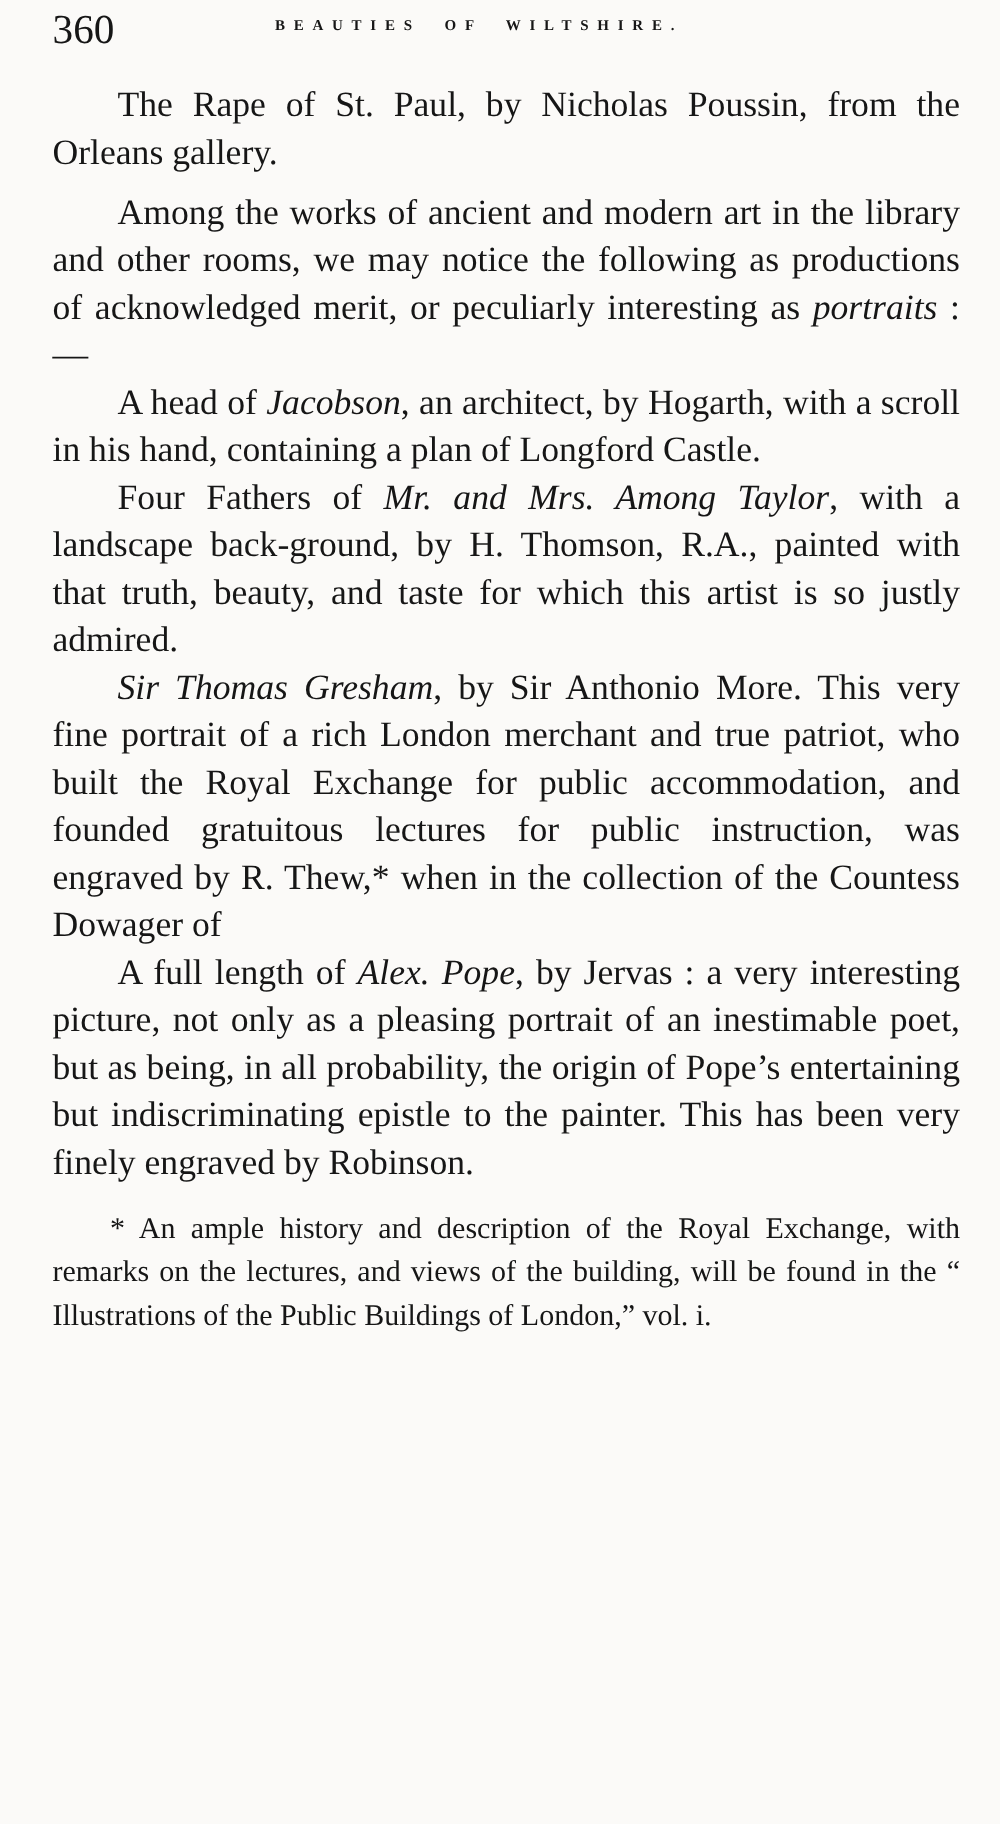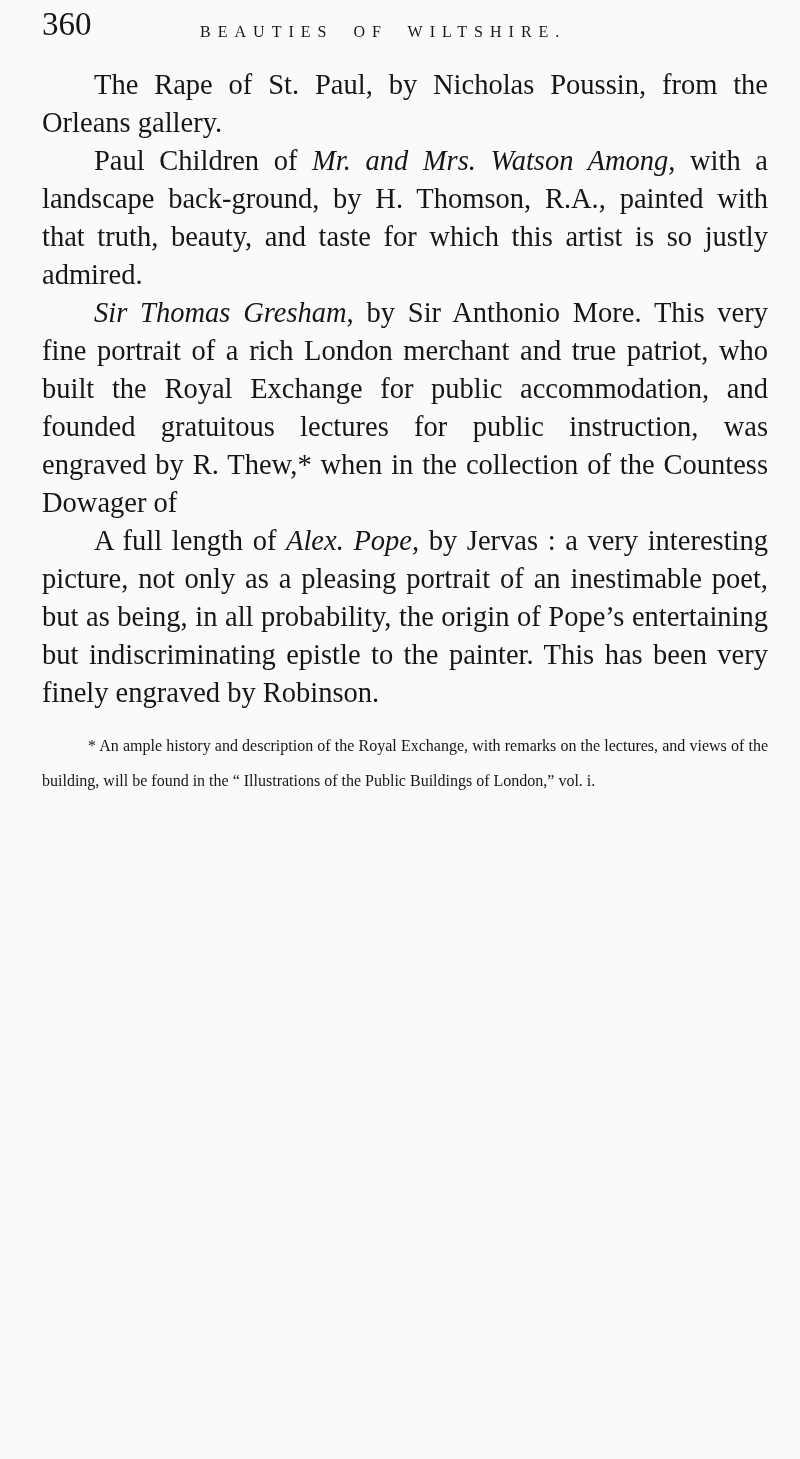--- a/index.html
+++ b/index.html
@@ -25,24 +25,24 @@
     position: relative;
     height: 48px;
   }
   .page-number {
     font-size: 33px;
     line-height: 40px;
   }
   .running-title {
     position: absolute;
     left: 47%;
-    top: 19px;
+    top: 9px;
     transform: translateX(-50%);
-    font-size: 16px;
-    font-weight: normal;
+    font-size: 12px;
+    font-weight: bold;
     letter-spacing: 7px;
     word-spacing: 9px;
     white-space: nowrap;
   }
   .body-text {
     margin-top: 14px;
     font-size: 28.5px;
     line-height: 38px;
     text-align: justify;
     font-family: Liberation Serif, serif;
@@ -52,42 +52,44 @@
     text-indent: 52px;
   }
   .para.gap {
     margin-top: 10px;
   }
   .para em {
     font-style: italic;
   }
   .footnote {
     margin-top: 16px;
-    font-size: 16px;
+    font-size: 24px;
     line-height: 35px;
     text-align: justify;
   }
   .footnote-text {
     margin: 0;
     text-indent: 46px;
   }
 </style>
 </head>
 <body>
 
 <div class="page">
   <div class="page-header">
     <span class="page-number">360</span>
     <span class="running-title">BEAUTIES OF WILTSHIRE.</span>
   </div>
 
   <div class="body-text">
 
   <p class="para"><span>The Rape of St. Paul, by Nicholas Poussin, from the Orleans gallery.</span></p>
-      <p class="para"><span>Paul Children of </span><em>Mr. and Mrs. Watson Among</em><span>, with a landscape back-ground, by H. Thomson, R.A., painted with that truth, beauty, and taste for which this artist is so justly admired.</span></p>
+      <p class="para gap"><span>Among the works of ancient and modern art in the library and other rooms, we may notice the following as productions of acknowledged merit, or peculiarly interesting as </span><em>portraits</em><span> :—</span></p>
+      <p class="para"><span>A head of </span><em>Jacobson</em><span>, an architect, by Hogarth, with a scroll in his hand, containing a plan of Longford Castle.</span></p>
+      <p class="para"><span>Four Fathers of </span><em>Mr. and Mrs. Among Taylor</em><span>, with a landscape back-ground, by H. Thomson, R.A., painted with that truth, beauty, and taste for which this artist is so justly admired.</span></p>
       <p class="para"><em>Sir Thomas Gresham</em><span>, by Sir Anthonio More. This very fine portrait of a rich London merchant and true patriot, who built the Royal Exchange for public accommodation, and founded gratuitous lectures for public instruction, was engraved by R. Thew,* when in the collection of the Countess Dowager of</span></p>
       <p class="para"><span>A full length of </span><em>Alex. Pope</em><span>, by Jervas : a very interesting picture, not only as a pleasing portrait of an inestimable poet, but as being, in all probability, the origin of Pope’s entertaining but indiscriminating epistle to the painter. This has been very finely engraved by Robinson.</span></p>
     </div>
 
   <div class="footnote">
     <p class="footnote-text">* An ample history and description of the Royal Exchange, with remarks on the lectures, and views of the building, will be found in the “ Illustrations of the Public Buildings of London,” vol. i.</p>
   </div>
 </div>
 
 </body></html>

